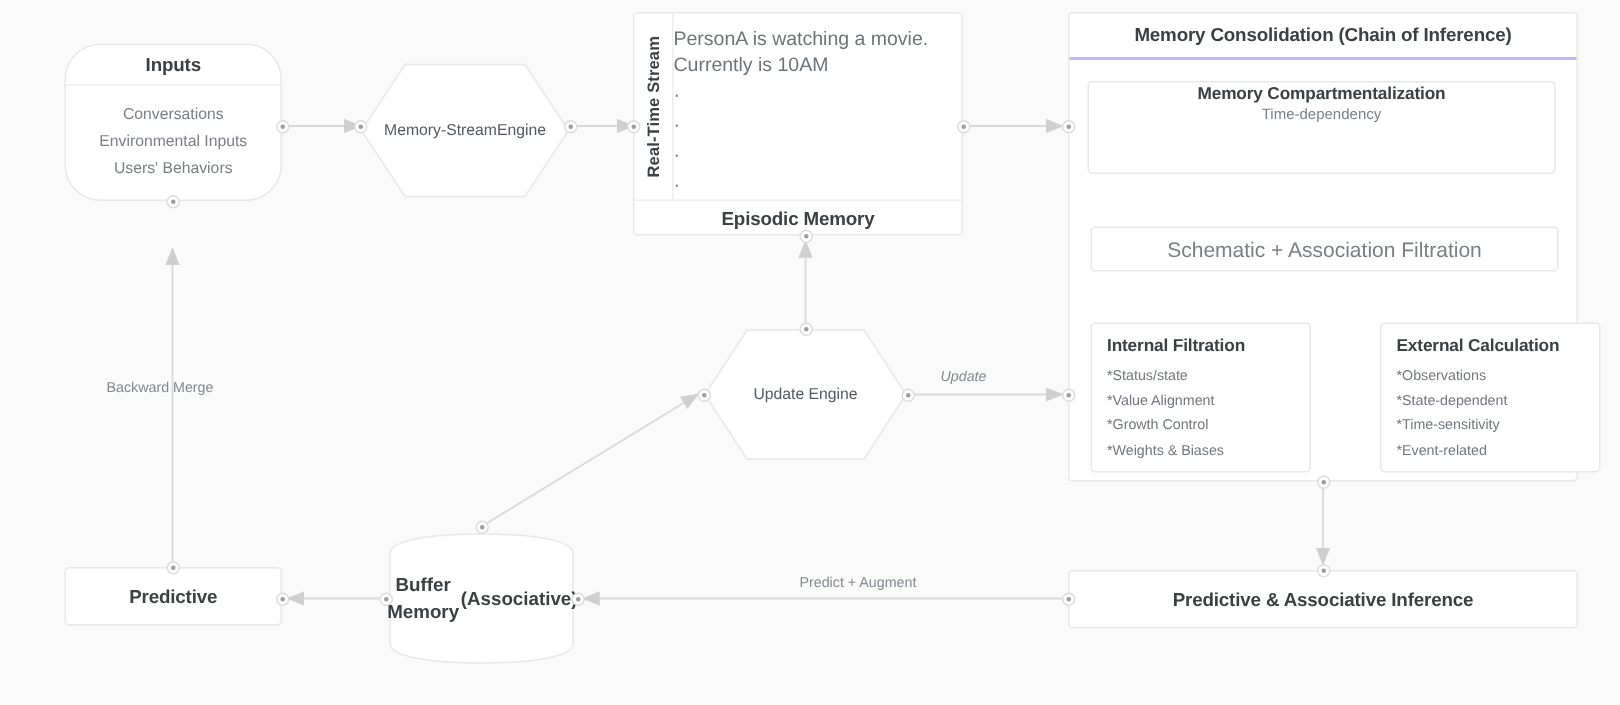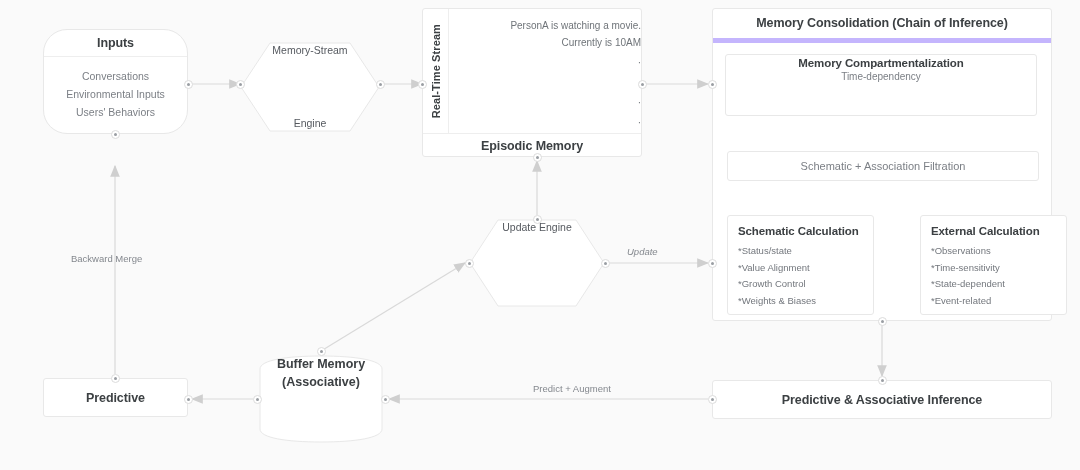--- a/index.html
+++ b/index.html
@@ -23,67 +23,67 @@
   
   #inputs{left:43px;top:29px;width:145px;height:105px;border-radius:24px;}
   #inputs .hdr{height:26px;line-height:26px;border-bottom:1px solid #eeeeee;}
   #inputs .body{padding-top:10px;}
 
   
   .hex{position:absolute;}
   .hex svg{position:absolute;left:0;top:0;}
   .hex .hexlabel{
     position:absolute;left:0;top:0;width:100%;height:100%;
-    display:flex;flex-direction:column;align-items:center;justify-content:space-between;
+    display:flex;flex-direction:row;align-items:center;justify-content:center;
     font-size:10.5px;color:#55595f;line-height:17px;text-align:center;
   }
   #msEngine{left:240px;top:42px;width:140px;height:90px;}
   #updEngine{left:469px;top:219px;width:136px;height:88px;}
 
   
   #episodic{left:422px;top:8px;width:220px;height:149px;}
   #episodic .rowtop{display:flex;height:125px;border-bottom:1px solid #eeeeee;box-sizing:border-box;}
   #episodic .sidebar{
     width:26px;border-right:1px solid #eeeeee;box-sizing:border-box;
     display:flex;align-items:center;justify-content:center;
   }
   #episodic .sidebar span{
     writing-mode:vertical-rl;transform:rotate(180deg);
     font-size:11px;font-weight:bold;color:#3c4043;letter-spacing:0.1px;
   }
   #episodic .streamlines{flex:1;padding-top:8px;}
-  #episodic .streamlines div{font-size:10px;color:#6f7479;text-align:right;line-height:17px;}
+  #episodic .streamlines div{font-size:13px;color:#6f7479;text-align:left;line-height:17px;}
   #episodic .dots{font-size:9px;color:#8a8f94;line-height:9px;text-align:center;padding-top:3px;}
   #episodic .foot{height:24px;line-height:24px;}
 
   
   #consol{left:712px;top:8px;width:340px;height:313px;}
-  #consol .hdr{height:29px;line-height:29px;border-bottom:5px solid #c4b5fd;}
+  #consol .hdr{height:29px;line-height:29px;border-bottom:2px solid #c4b5fd;}
   #memcomp{position:absolute;left:12px;top:45px;width:312px;height:62px;padding-top:2px;}
   #memcomp .node-title{font-size:11.5px;}
   #memcomp .node-line{font-size:10px;line-height:16px;}
   #schem{position:absolute;left:14px;top:142px;width:312px;height:30px;
          display:flex;align-items:center;justify-content:center;}
-  #schem .node-line{font-size:11px;}
+  #schem .node-line{font-size:14px;}
   .calcbox{position:absolute;top:206px;width:147px;height:100px;padding:9px 0 0 10px;}
   #intcalc{left:14px;}
   #extcalc{left:179px;margin-left:28px;}
   .calcbox .node-title{text-align:left;font-size:11.5px;margin-bottom:6px;}
   .calcbox .item{font-size:9.5px;color:#73777d;line-height:16.5px;text-align:left;}
 
   
   #perceptron{left:43px;top:378px;width:145px;height:39px;
               display:flex;align-items:center;justify-content:center;}
 
   
   #buffer{position:absolute;left:257px;top:355px;width:128px;height:88px;}
   #buffer svg{position:absolute;left:0;top:0;}
   #buffer .cyl-label{
     position:absolute;left:0;top:0;width:100%;height:100%;
-    display:flex;flex-direction:column;align-items:center;
+    display:flex;flex-direction:row;align-items:center;justify-content:center;
     font-size:12.5px;font-weight:bold;color:#3c4043;line-height:18px;text-align:center;
   }
 
   
   #predictive{left:712px;top:380px;width:340px;height:39px;
               display:flex;align-items:center;justify-content:center;}
 
   
   .elabel{position:absolute;font-size:9.5px;color:#84888e;white-space:nowrap;}
   #lbl-backward{left:71px;top:253px;}
@@ -180,32 +180,32 @@
     <div class="node" id="memcomp">
       <div class="node-title">Memory Compartmentalization</div>
       <div class="node-line">Time-dependency</div>
     </div>
 
     <div class="node" id="schem">
       <div class="node-line">Schematic + Association Filtration</div>
     </div>
 
     <div class="node calcbox" id="intcalc">
-      <div class="node-title">Schematic Calculation</div>
+      <div class="node-title">Internal Filtration</div>
       <div class="item">*Status/state</div>
       <div class="item">*Value Alignment</div>
       <div class="item">*Growth Control</div>
       <div class="item">*Weights &amp; Biases</div>
     </div>
 
     <div class="node calcbox" id="extcalc">
       <div class="node-title">External Calculation</div>
       <div class="item">*Observations</div>
+      <div class="item">*State-dependent</div>
       <div class="item">*Time-sensitivity</div>
-      <div class="item">*State-dependent</div>
       <div class="item">*Event-related</div>
     </div>
   </div>
 
   <div class="hex" id="updEngine">
     <svg width="136" height="88">
       <polygon points="29,1 107,1 135,44 107,87 29,87 1,44" fill="#ffffff" stroke="#e8e8e8" stroke-width="1"></polygon>
     </svg>
     <div class="hexlabel">Update Engine</div>
   </div>

